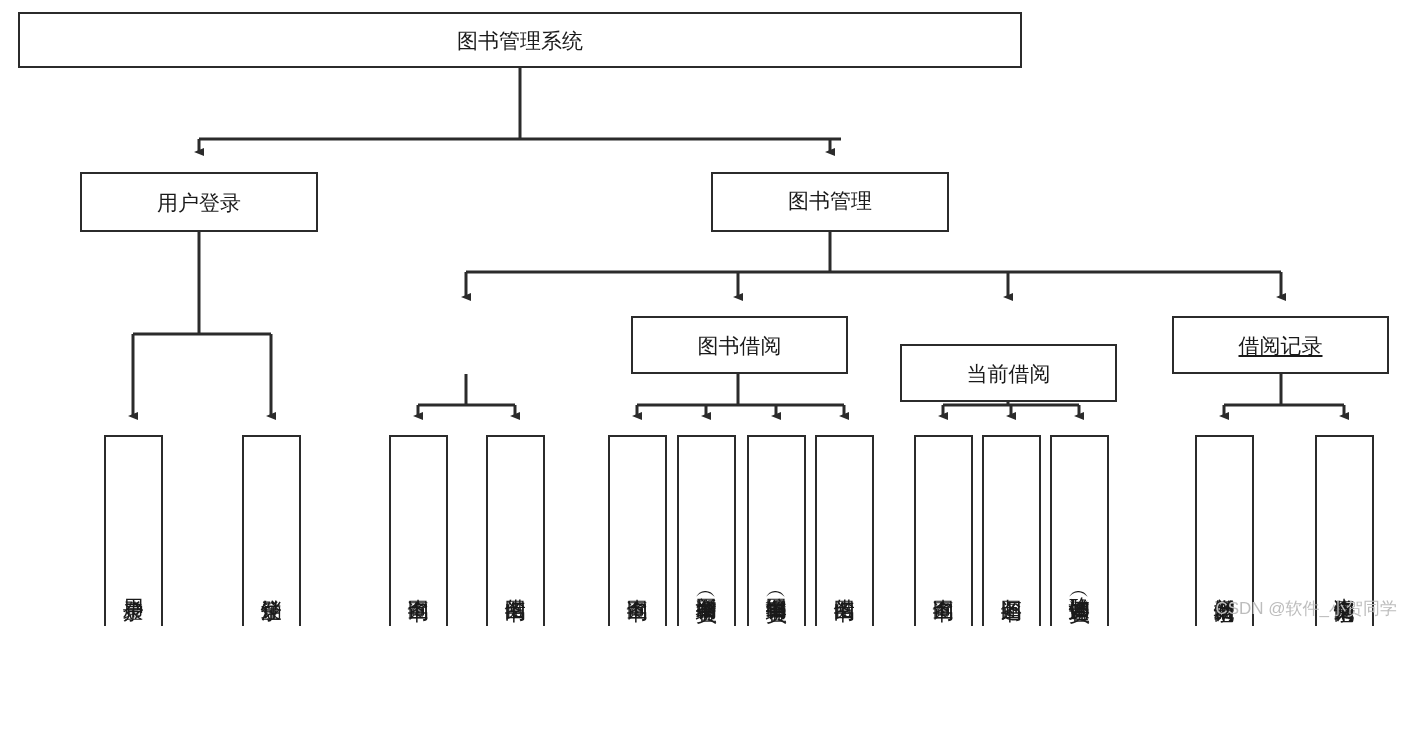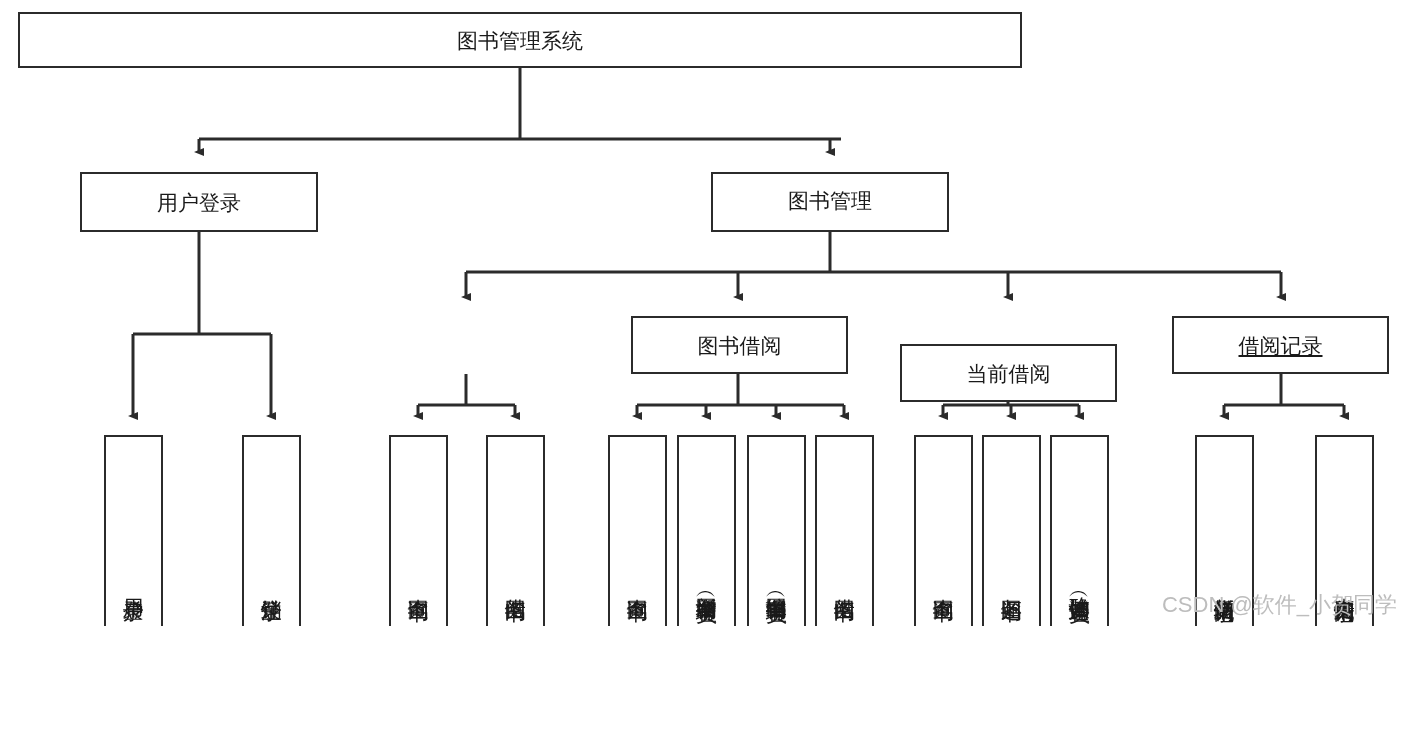--- a/index.html
+++ b/index.html
@@ -55,21 +55,21 @@
     font-size: 21px;
     line-height: 1.32;
     letter-spacing: 1px;
     white-space: nowrap;
     max-height: 288px;
   }
   .watermark {
     position: absolute;
     right: 8px;
     bottom: 6px;
-    font-size: 22px;
+    font-size: 17px;
     color: #bdbdbd;
     white-space: nowrap;
     z-index: 3;
     font-family: "Liberation Sans", "DejaVu Sans", sans-serif;
   }
 </style>
 </head>
 <body>
 
 <div id="canvas">

